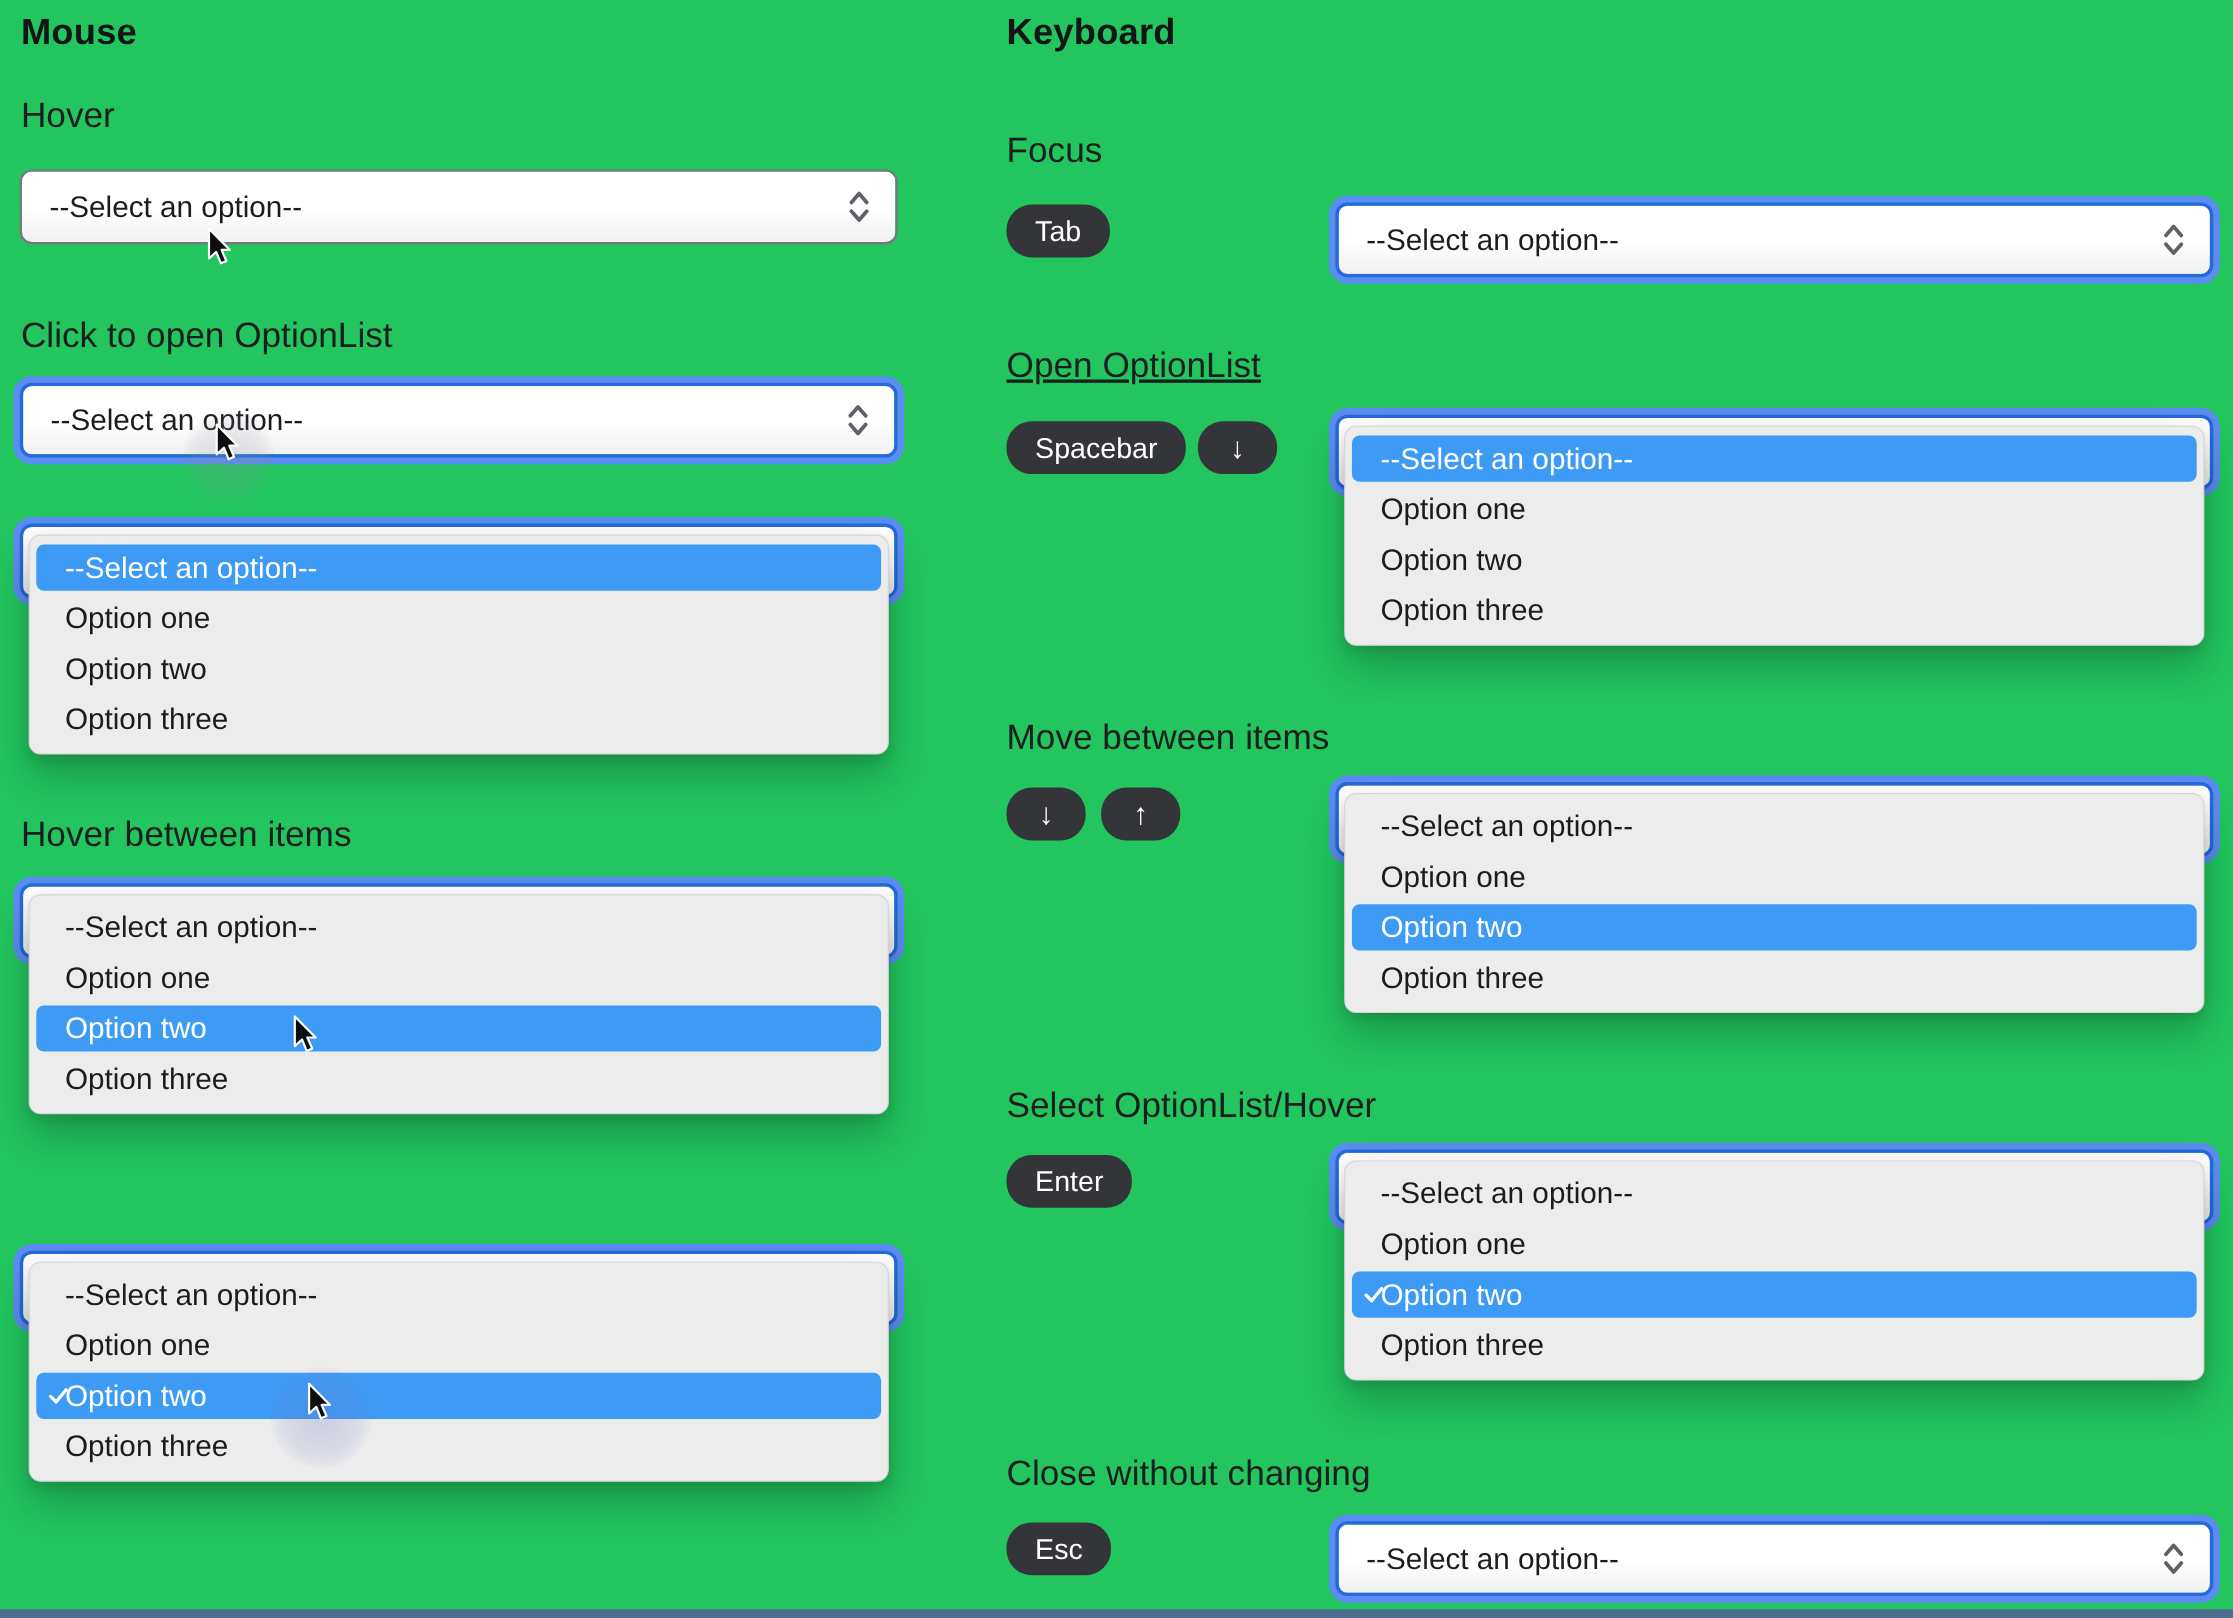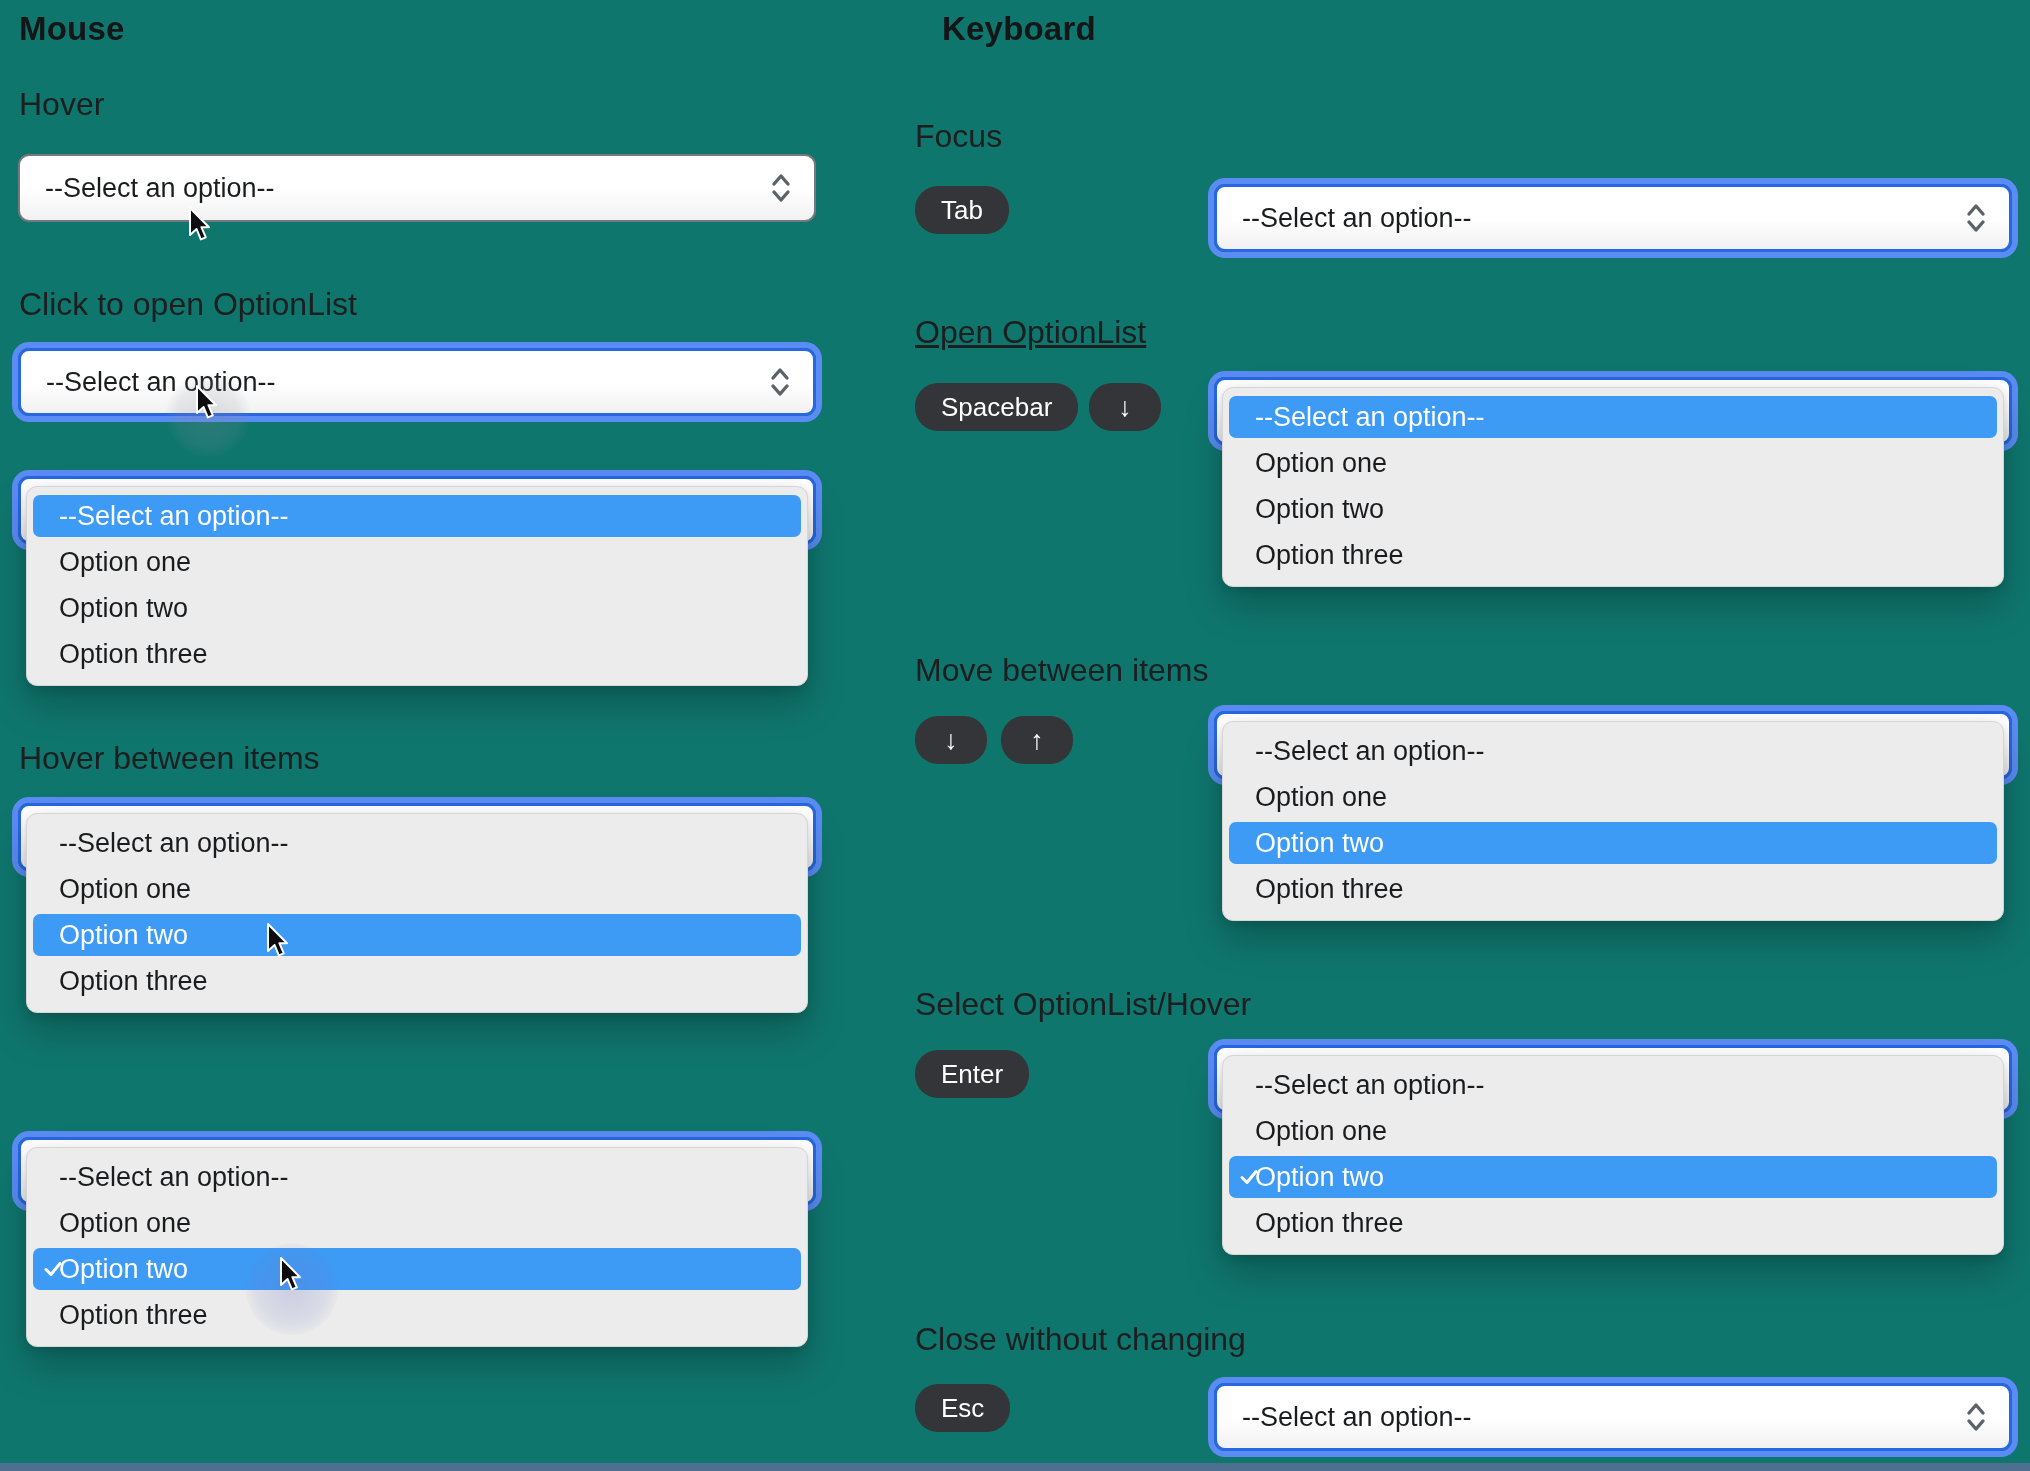--- a/index.html
+++ b/index.html
@@ -1,18 +1,18 @@
 <!DOCTYPE html>
 <html><head>
 <meta charset="utf-8">
 <style>
   html,body { margin:0; padding:0; background:#ffffff; }
   .stage {
     position:relative; width:2030px; height:1471px; overflow:hidden;
-    background:#0f766e; font-family:"Liberation Sans", sans-serif; color:#1b1c1e;
+    background:#22c55e; font-family:"Liberation Sans", sans-serif; color:#1b1c1e;
   }
   .h1 { position:absolute; font-size:33px; font-weight:700; color:#141517; letter-spacing:.2px; }
   .sub { position:absolute; font-size:32px; font-weight:400; color:#1d1e20; }
 
   .sel {
     position:absolute; width:798px; height:68px; box-sizing:border-box;
     border:2px solid #75797f; border-radius:11px;
     background:linear-gradient(#ffffff 52%, #f1f1f2);
     display:flex; align-items:center; padding:0 70px 0 25px;
     font-size:27px; color:#1b1c1e; cursor:default;
@@ -106,21 +106,21 @@
       </svg>
       <span>Option two</span>
     </div>
     <div class="row"><span>Option three</span></div>
   </div>
   <div class="halo click" style="left:246px; top:1243px; width:92px; height:92px;"></div>
   <svg class="cursor" style="left:276px; top:1256px;" width="26" height="37" viewBox="0 0 26 37">
     <path d="M5 2 L5 29 L11.6 23 L15.8 33.4 L20.8 31.3 L16.4 21.2 L24 21.2 Z" fill="#0d0d0f" stroke="#ffffff" stroke-width="2" stroke-linejoin="round"></path>
   </svg>
 
-  <div class="h1" style="left:915px; top:10px;margin-left:27px;">Keyboard</div>
+  <div class="h1" style="left:915px; top:10px;">Keyboard</div>
 
   <div class="sub" style="left:915px; top:118px;">Focus</div>
   <div class="pill" style="left:915px; top:186px;">Tab</div>
   <div class="sel focused" style="left:1214px; top:184px;">
     <span>--Select an option--</span>
     <svg class="chev" width="26" height="34" viewBox="0 0 26 34">
       <path d="M6 13 L13 5 L20 13" stroke="#5d6268" stroke-width="3.4" fill="none" stroke-linecap="round" stroke-linejoin="round"></path>
       <path d="M6 21 L13 29 L20 21" stroke="#5d6268" stroke-width="3.4" fill="none" stroke-linecap="round" stroke-linejoin="round"></path>
     </svg>
   </div>

